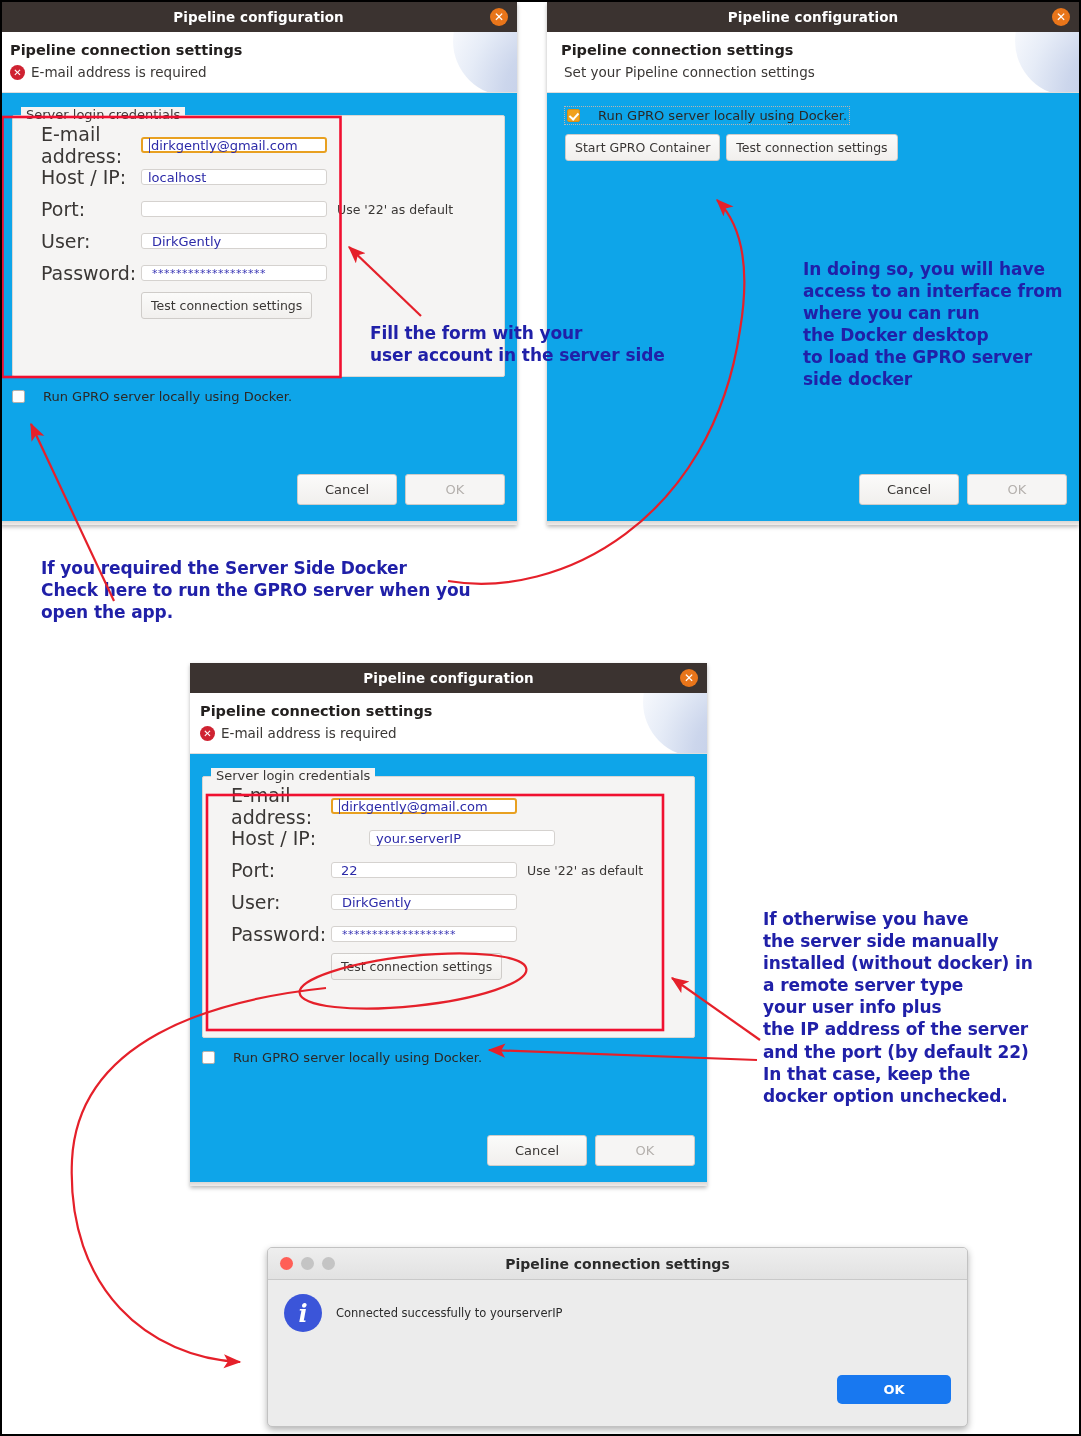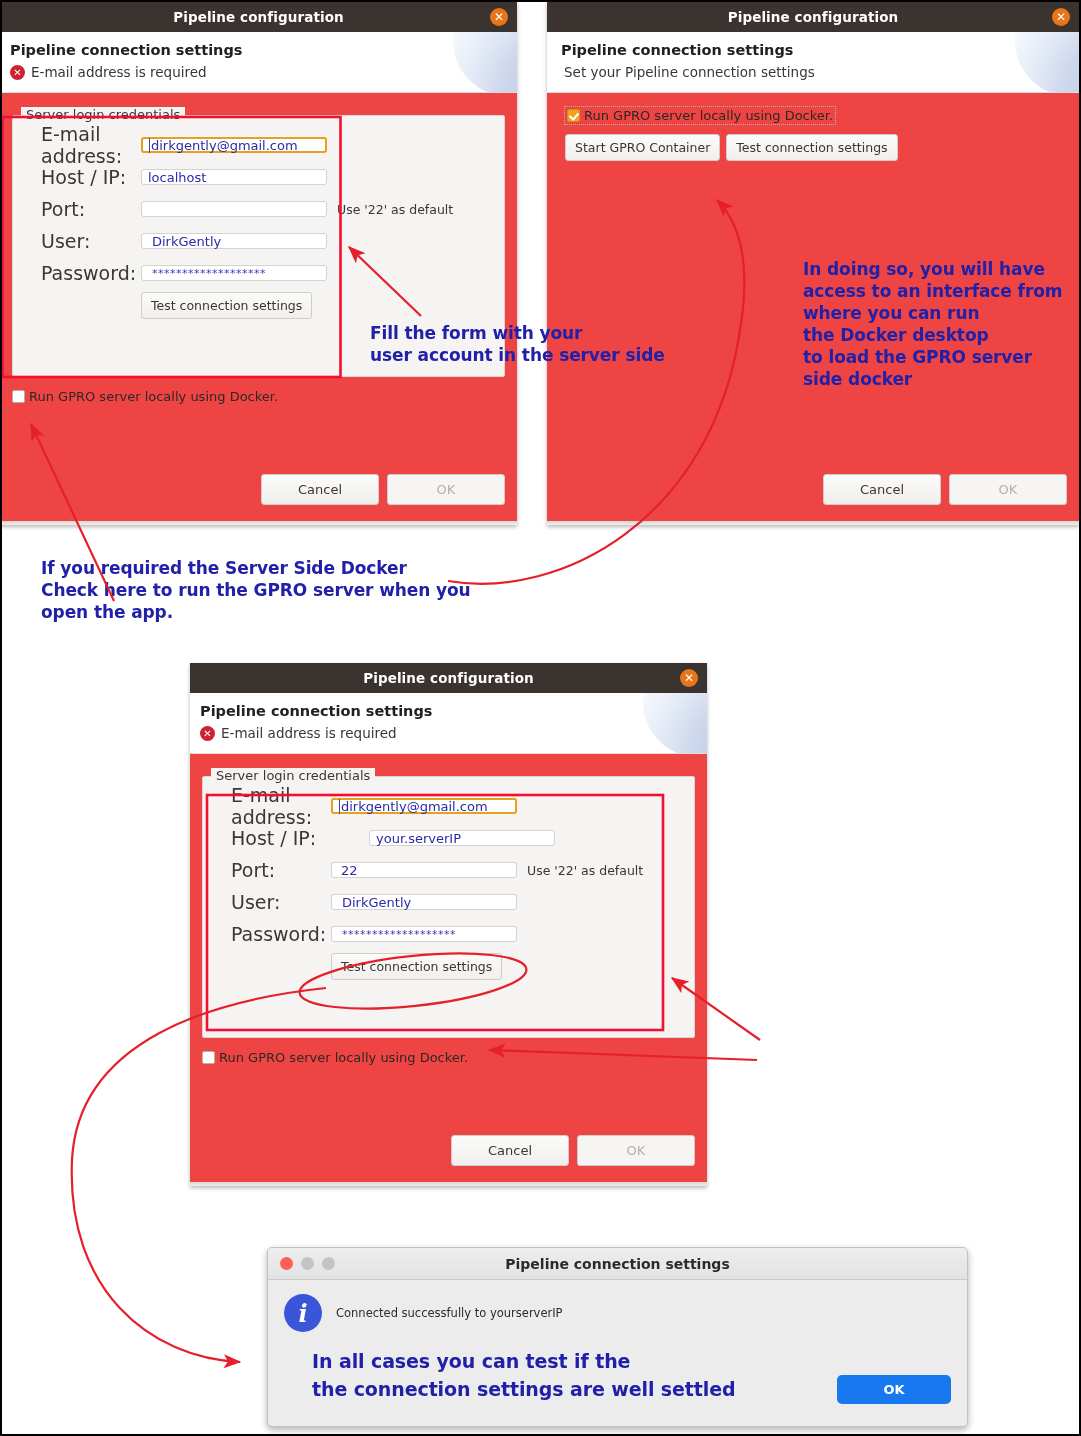--- a/index.html
+++ b/index.html
@@ -10,21 +10,21 @@
     font-family:"DejaVu Sans","Liberation Sans",sans-serif;
     position:relative; overflow:hidden;
   }
   #page-frame{
     position:absolute; inset:0;
     border:2px solid #000;
   }
   #stage{ position:absolute; inset:0; }
 
   
-  .dlg{ position:absolute; background:#ef4444; box-shadow:0 2px 4px rgba(0,0,0,.28); }
+  .dlg{ position:absolute; background:#0ea5e9; box-shadow:0 2px 4px rgba(0,0,0,.28); }
   .dlg .titlebar{
     height:30px; background:#3b3330; position:relative;
     display:flex; align-items:center; justify-content:center;
   }
   .dlg .titlebar .ttl{
     color:#fff; font-size:13.5px; font-weight:bold; letter-spacing:.1px;
   }
   .closebtn{
     position:absolute; right:9px; top:50%; transform:translateY(-50%);
     width:18px; height:18px; border-radius:50%;
@@ -72,32 +72,32 @@
   .inp.pwd{ color:#3b37b5; letter-spacing:.5px; font-size:11px; }
   .hint{ font-size:12.5px; color:#3a3735; margin-left:10px; white-space:nowrap; }
 
   .btn{
     border:1px solid #cfccc9; border-radius:3px;
     background:linear-gradient(#fbfbfa,#f1efed);
     font-size:12.5px; color:#3a3735; padding:5px 9px;
     display:inline-flex; align-items:center; justify-content:center;
   }
   .btn.dis{ color:#b4b0ad; background:#f6f5f4; }
-  .chkrow{ display:flex; align-items:center; gap:4px; font-size:13px; color:#2b2826; }
+  .chkrow{ display:flex; align-items:center; gap:18px; font-size:13px; color:#2b2826; }
   .chk{
     width:13px; height:13px; border:1px solid #b5b1ad; background:#fff; border-radius:2px;
     flex:0 0 auto;
   }
   .chk.on{ background:#f0a11e; border-color:#d68e18; position:relative; }
   .chk.on:after{
     content:""; position:absolute; left:3px; top:1px; width:4px; height:7px;
     border:solid #fff; border-width:0 2px 2px 0; transform:rotate(42deg);
   }
   .footer{ display:flex; justify-content:flex-end; gap:8px; padding:10px 12px 12px 12px; }
-  .footer .btn{ width:118px; padding:7px 0; font-size:13px; }
+  .footer .btn{ width:100px; padding:7px 0; font-size:13px; }
   .dlg .baseline{ height:4px; background:linear-gradient(#d9d6d3,#efeceb); }
 
   
   .macdlg{
     position:absolute; background:#ececec; border:1px solid #c2c2c2;
     box-shadow:0 3px 7px rgba(0,0,0,.3); border-radius:5px; overflow:hidden;
   }
   .macbar{
     height:32px; background:linear-gradient(#eeeeee,#e2e2e2);
     border-bottom:1px solid #c9c9c9; display:flex; align-items:center;
@@ -316,40 +316,47 @@
         <span class="light" style="background:#c4c4c4"></span>
         <span class="light" style="background:#c4c4c4"></span>
       </div>
       <div class="mactitle">Pipeline connection settings</div>
     </div>
     <div class="macbody">
       <div style="display:flex; align-items:center; gap:14px;">
         <div class="infoicon">i</div>
         <div class="macmsg">Connected successfully to yourserverIP</div>
       </div>
-      <div class="note" style="position:absolute; left:44px; top:68px; font-size:19px; line-height:1.45;">In all cases you can test if the
-the connection settings are well settled</div>
       <div class="okbtn" style="position:absolute; right:16px; bottom:22px;">OK</div>
     </div>
   </div>
 
   <div class="note" style="left:370px; top:322px;">Fill the form with your
 user account in the server side</div>
 
   <div class="note" style="left:803px; top:258px;">In doing so, you will have
 access to an interface from
 where you can run
 the Docker desktop
 to load the GPRO server
 side docker</div>
 
   <div class="note" style="left:41px; top:557px;">If you required the Server Side Docker
 Check here to run the GPRO server when you
 open the app.</div>
 
+  <div class="note" style="left:763px; top:908px;">If otherwise you have
+the server side manually
+installed (without docker) in
+a remote server type
+your user info plus
+the IP address of the server
+and the port (by default 22)
+In that case, keep the
+docker option unchecked.</div>
 
   <svg class="overlay" viewBox="0 0 1081 1436">
     <defs>
       <marker id="ah" markerWidth="9" markerHeight="9" refX="7.4" refY="3.2" orient="auto" markerUnits="strokeWidth">
         <path d="M0,0 L8,3.2 L0,6.4 L1.9,3.2 z" fill="#e5202a"></path>
       </marker>
     </defs>
 
     <rect x="2.5" y="117" width="338" height="260" fill="none" stroke="#f01030" stroke-width="2.6"></rect>
 

